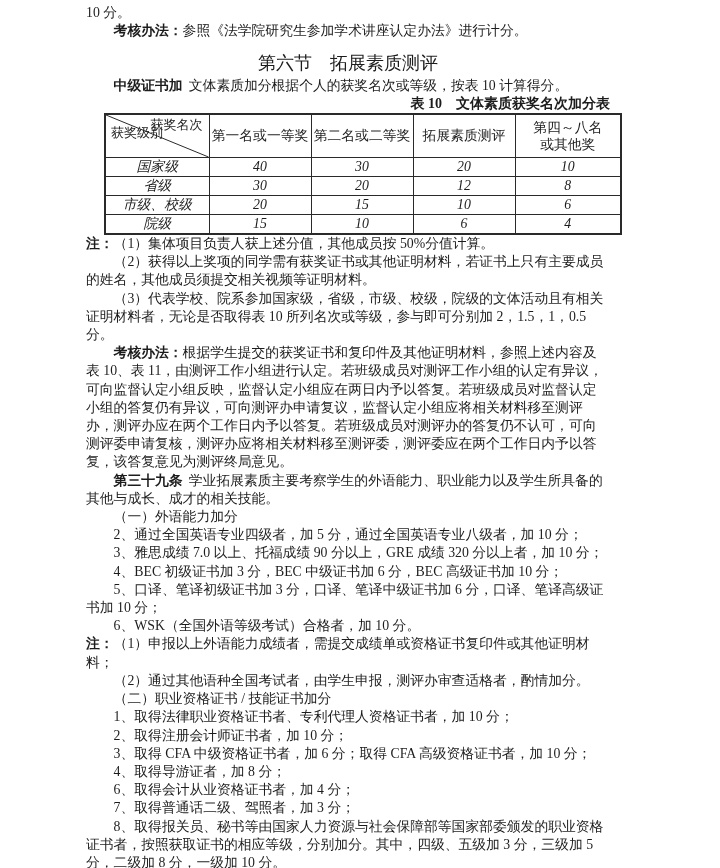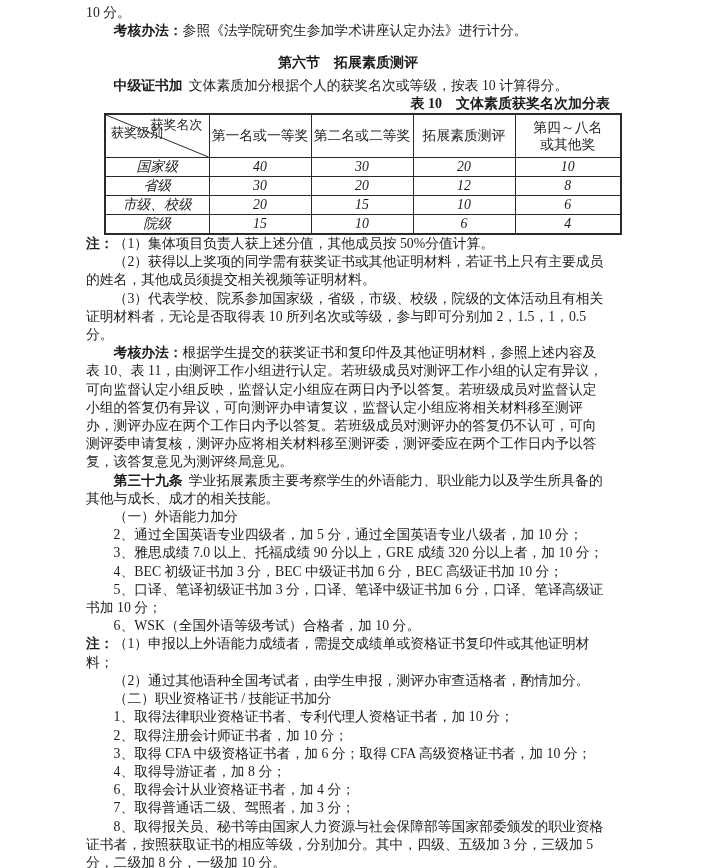--- a/index.html
+++ b/index.html
@@ -8,21 +8,21 @@
     background:#ffffff;color:#1c1c1c;
     padding:4px 86px 0 86px;overflow:hidden;
     font-family:"Liberation Serif","DejaVu Serif",serif;
     font-size:13.8px;line-height:18.2px;
   }
   p{margin:0;}
   .ind{text-indent:2em;}
   .bold{font-weight:bold;}
   .lead-gap{margin-right:.45em;}
   .heading{
-    text-align:center;font-weight:bold;font-size:14px;
+    text-align:center;font-weight:normal;font-size:18px;
     margin:14px 0 4px 0;line-height:18.2px;
   }
   .caption{
     text-align:right;font-weight:bold;font-size:14px;line-height:18.2px;
   }
   table.score{
     border-collapse:collapse;table-layout:fixed;
     width:516px;margin-left:18px;
     font-size:13.8px;border:2px solid #2a2a2a;
   }

